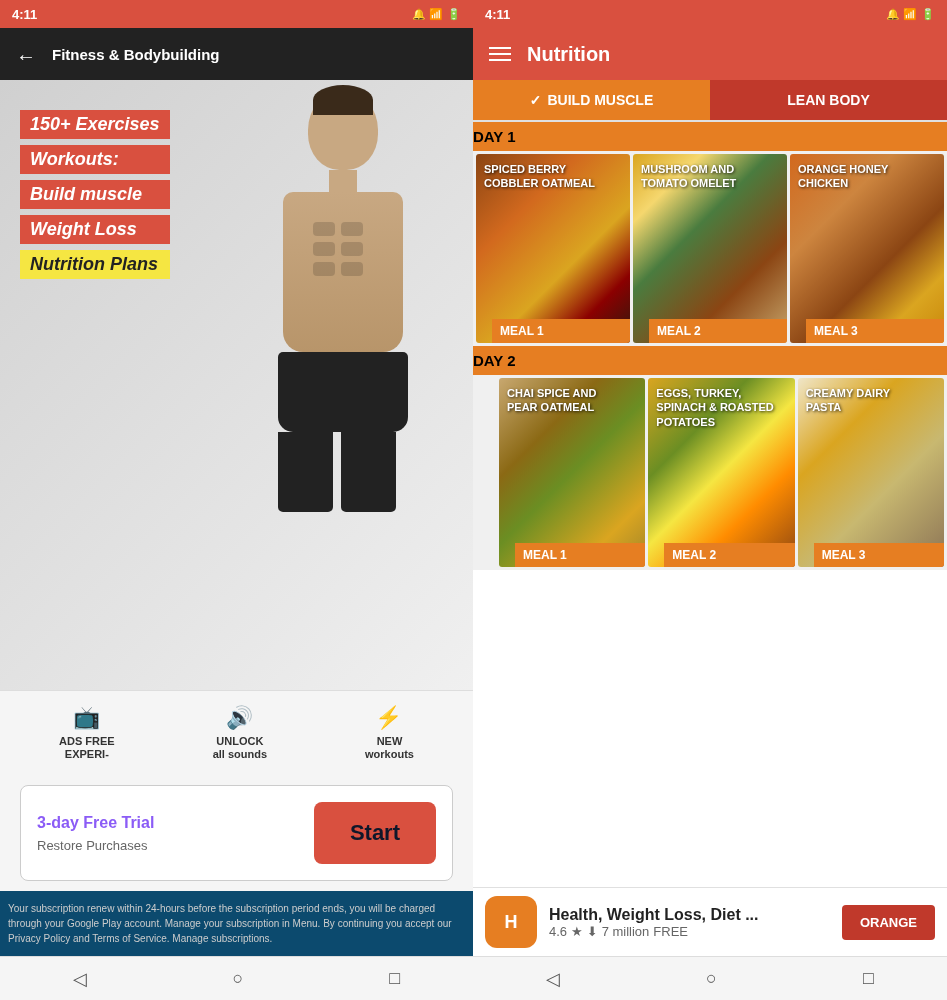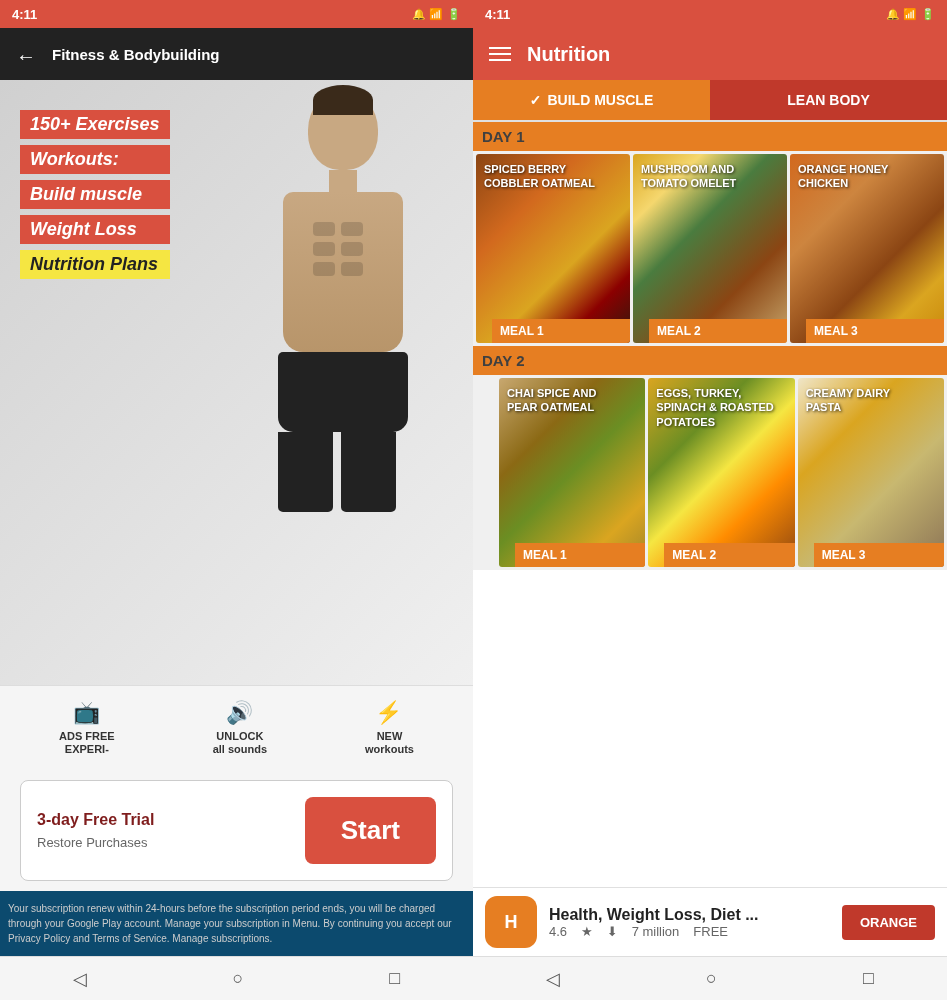--- a/index.html
+++ b/index.html
@@ -212,33 +212,33 @@
       justify-content: space-between;
     }
     .trial-info {
       display: flex;
       flex-direction: column;
       gap: 6px;
     }
     .trial-title {
       font-size: 16px;
       font-weight: bold;
-      color: #7f1d1d;
+      color: #8b5cf6;
     }
     .trial-restore {
       font-size: 13px;
       color: #666;
     }
     .start-btn {
       background: #d9503f;
-      color: #ffffff;
+      color: #0f172a;
       border: none;
       border-radius: 8px;
       padding: 18px 36px;
-      font-size: 26px;
+      font-size: 22px;
       font-weight: bold;
       cursor: pointer;
     }
 
     .legal-text {
       padding: 10px 8px;
       font-size: 10px;
       color: #444;
       background: #0c4a6e;
       color: #ccc;
@@ -315,24 +315,24 @@
       background: #c0392b;
       color: white;
       text-align: center;
       padding: 12px;
       font-weight: bold;
       font-size: 14px;
     }
 
     .day-header {
       background: #e67e22;
-      color: #404040;
+      color: #000000;
       font-weight: bold;
       font-size: 15px;
-      padding: 6px 9px;
+      padding: 6px 0;
     }
 
     .meals-row {
       display: flex;
       height: 195px;
       gap: 3px;
       padding: 3px;
       background: #f0f0f0;
     }
 
@@ -407,21 +407,21 @@
     .ad-title {
       font-weight: bold;
       font-size: 16px;
       color: #222;
     }
     .ad-rating {
       font-size: 13px;
       color: #666;
       display: flex;
       align-items: center;
-      gap: 14px;
+      gap: 4px;
     }
 
     .install-btn {
       background: #c0392b;
       color: white;
       border: none;
       border-radius: 4px;
       padding: 10px 18px;
       font-size: 13px;
       font-weight: bold;

